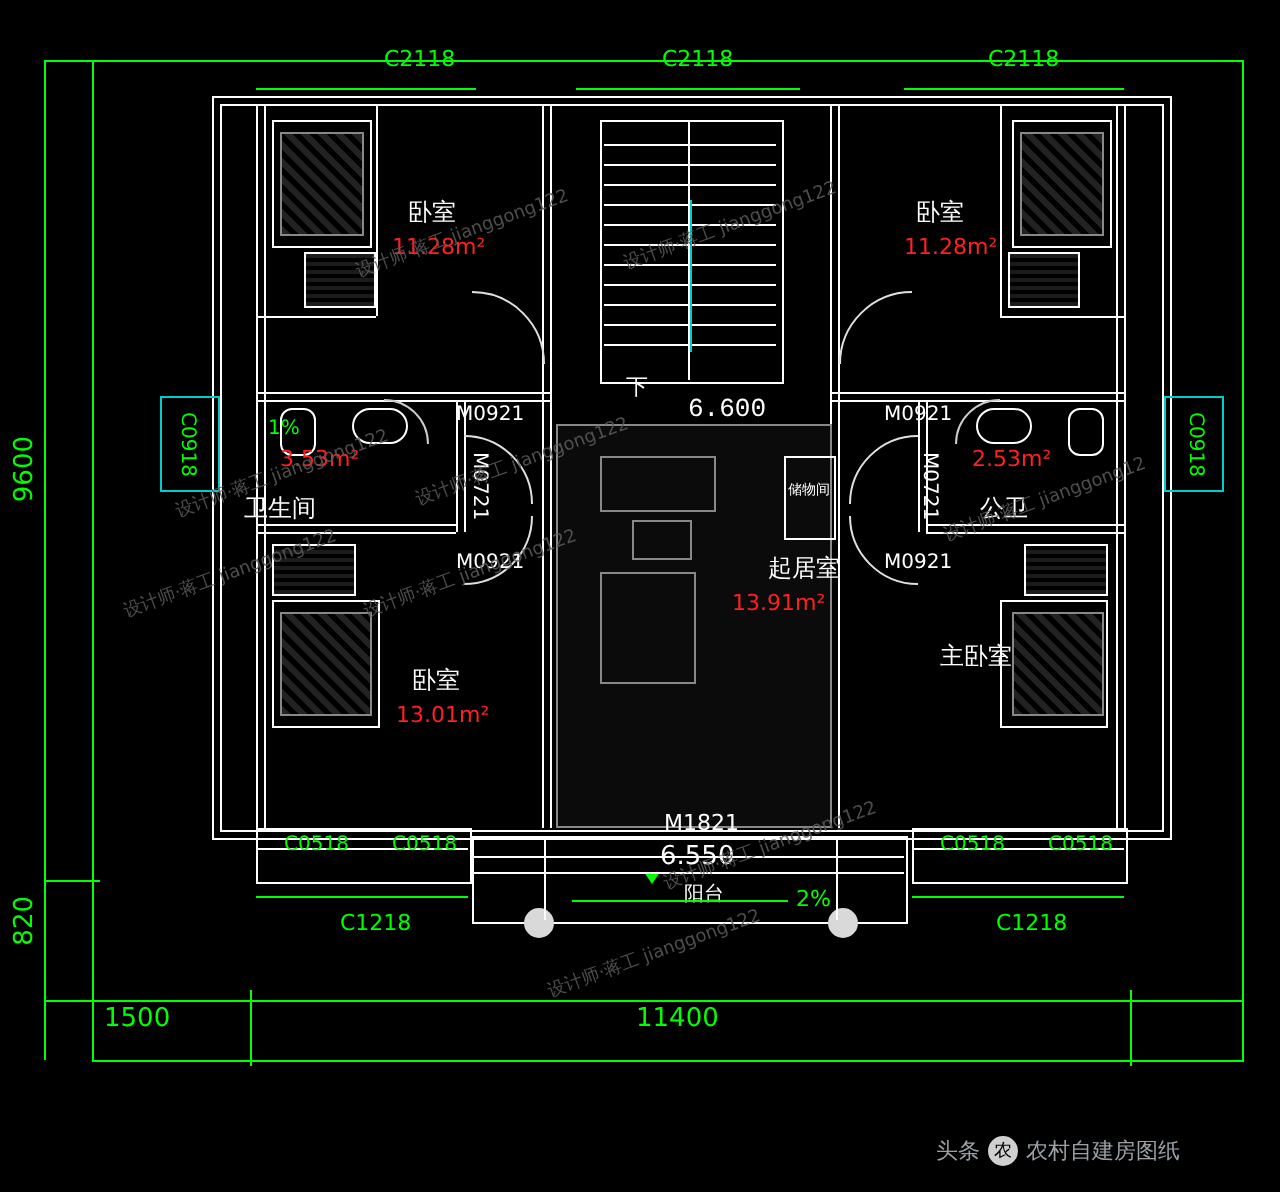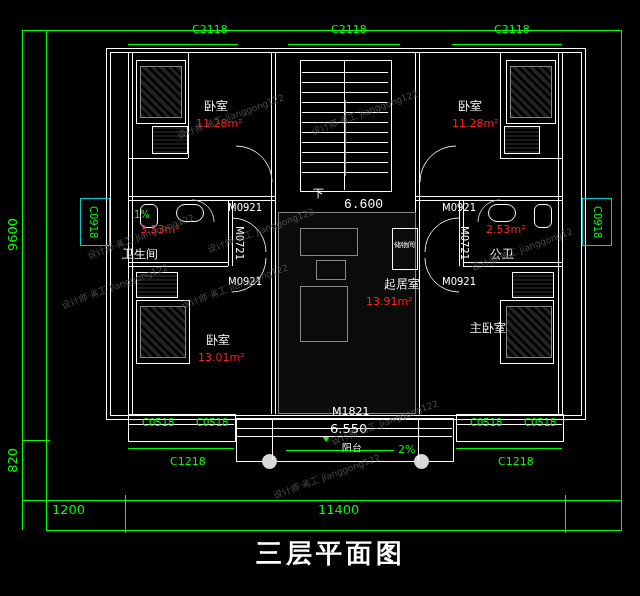--- a/index.html
+++ b/index.html
@@ -59,21 +59,21 @@
   <div class="tick" style="left:22px;top:500px;width:1px;height:30px;"></div>
   <div class="tick" style="left:46px;top:500px;width:1px;height:30px;"></div>
   <div class="tick" style="left:125px;top:495px;width:1px;height:38px;"></div>
   <div class="tick" style="left:565px;top:495px;width:1px;height:38px;"></div>
 
   <div class="tick" style="left:600px;top:30px;width:22px;height:1px;"></div>
   <div class="tick" style="left:600px;top:500px;width:22px;height:1px;"></div>
 
   <div class="txt c-green" style="left:6px;top:218px;font-size:13px;writing-mode:vertical-rl;transform:rotate(180deg);">9600</div>
   <div class="txt c-green" style="left:6px;top:448px;font-size:13px;writing-mode:vertical-rl;transform:rotate(180deg);">820</div>
-  <div class="txt c-green" style="left:52px;top:503px;font-size:13px;">1200</div>
+  <div class="txt c-green" style="left:52px;top:503px;font-size:13px;">1500</div>
   <div class="txt c-green" style="left:318px;top:503px;font-size:13px;">11400</div>
 
   <div class="ln g abs" style="left:128px;top:44px;width:110px;height:1px;"></div>
   <div class="ln g abs" style="left:288px;top:44px;width:112px;height:1px;"></div>
   <div class="ln g abs" style="left:452px;top:44px;width:110px;height:1px;"></div>
   <div class="txt c-green" style="left:192px;top:24px;font-size:11px;">C2118</div>
   <div class="txt c-green" style="left:331px;top:24px;font-size:11px;">C2118</div>
   <div class="txt c-green" style="left:494px;top:24px;font-size:11px;">C2118</div>
 
   <div class="box" style="left:106px;top:48px;width:478px;height:370px;"></div>
@@ -229,16 +229,20 @@
   <div class="wm" style="left:176px;top:130px;">设计师·蒋工 jianggong122</div>
   <div class="wm" style="left:310px;top:126px;">设计师·蒋工 jianggong122</div>
   <div class="wm" style="left:86px;top:250px;">设计师·蒋工 jianggong122</div>
   <div class="wm" style="left:206px;top:244px;">设计师·蒋工 jianggong122</div>
   <div class="wm" style="left:470px;top:262px;">设计师·蒋工 jianggong12</div>
   <div class="wm" style="left:60px;top:300px;">设计师·蒋工 jianggong122</div>
   <div class="wm" style="left:180px;top:300px;">设计师·蒋工 jianggong122</div>
   <div class="wm" style="left:272px;top:490px;">设计师·蒋工 jianggong122</div>
   <div class="wm" style="left:330px;top:436px;">设计师·蒋工 jianggong122</div>
 
-  <div class="title" style="left:256px;top:536px;font-size:26px;">三层平面图</div>
-
+
+  <div class="footer-logo" style="left:468px;top:568px;">
+    <span class="c-grey" style="font-size:11px;">头条</span>
+    <span class="circle-logo">农</span>
+    <span class="c-grey" style="font-size:11px;">农村自建房图纸</span>
+  </div>
 
 </div>
 
 </body></html>

